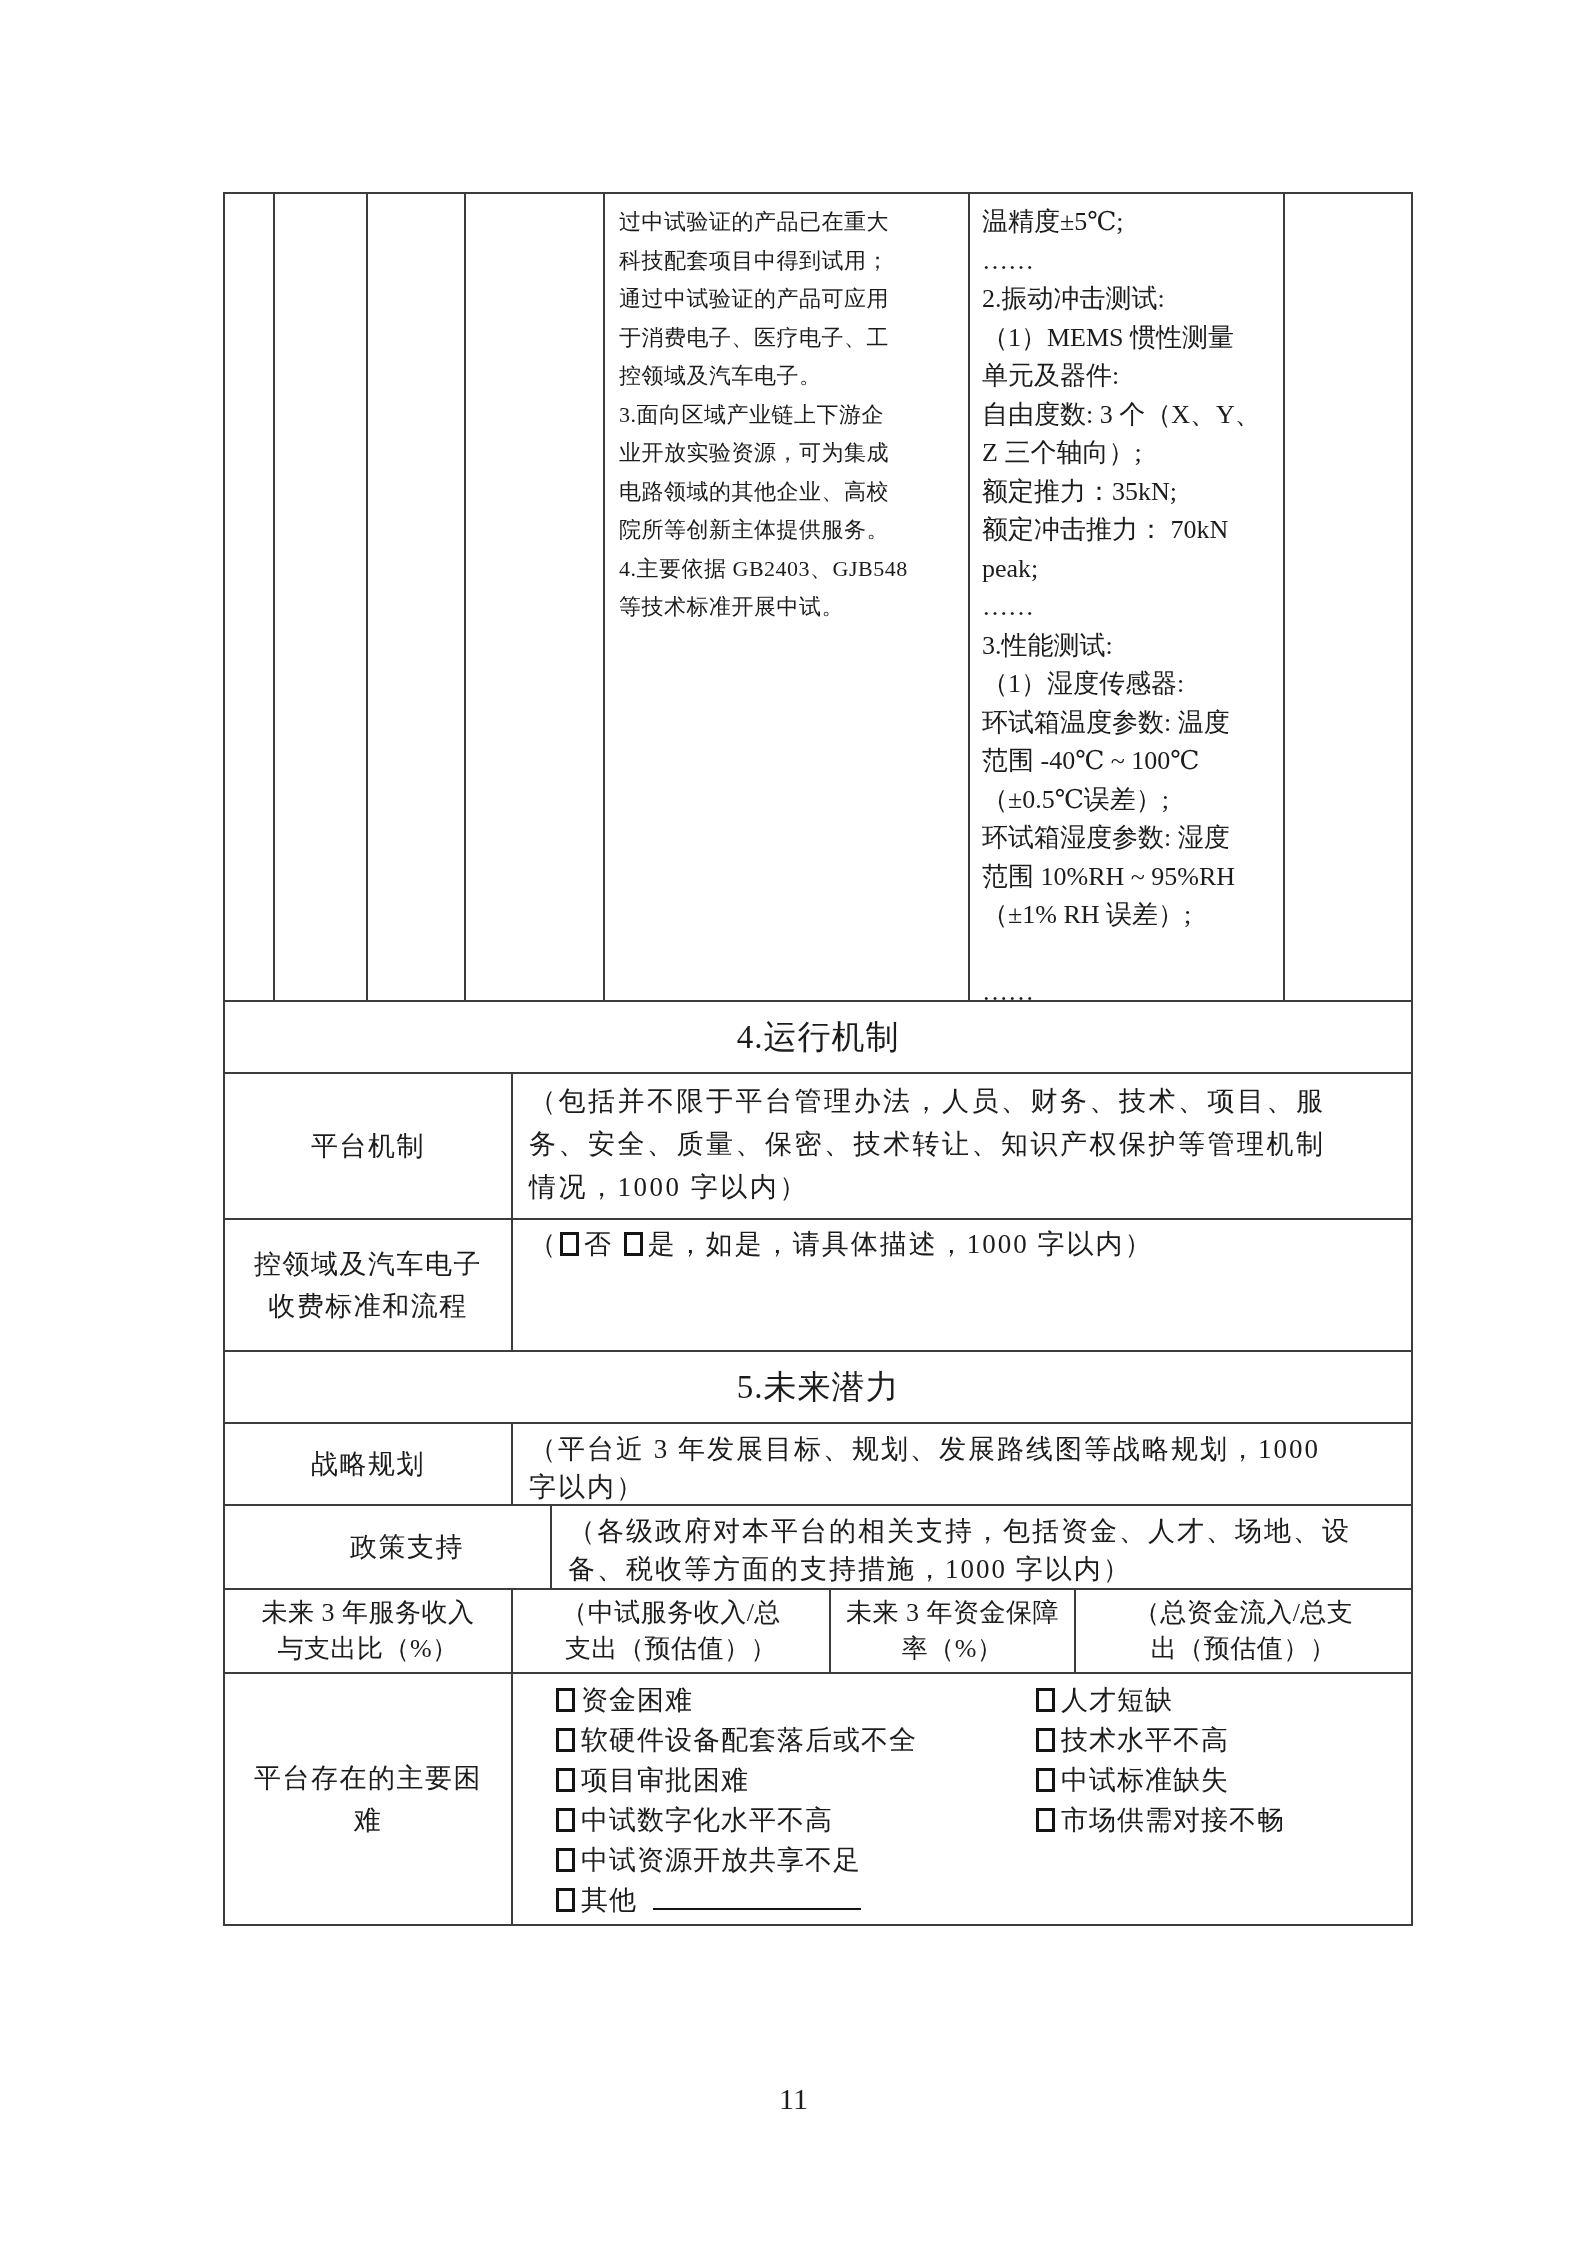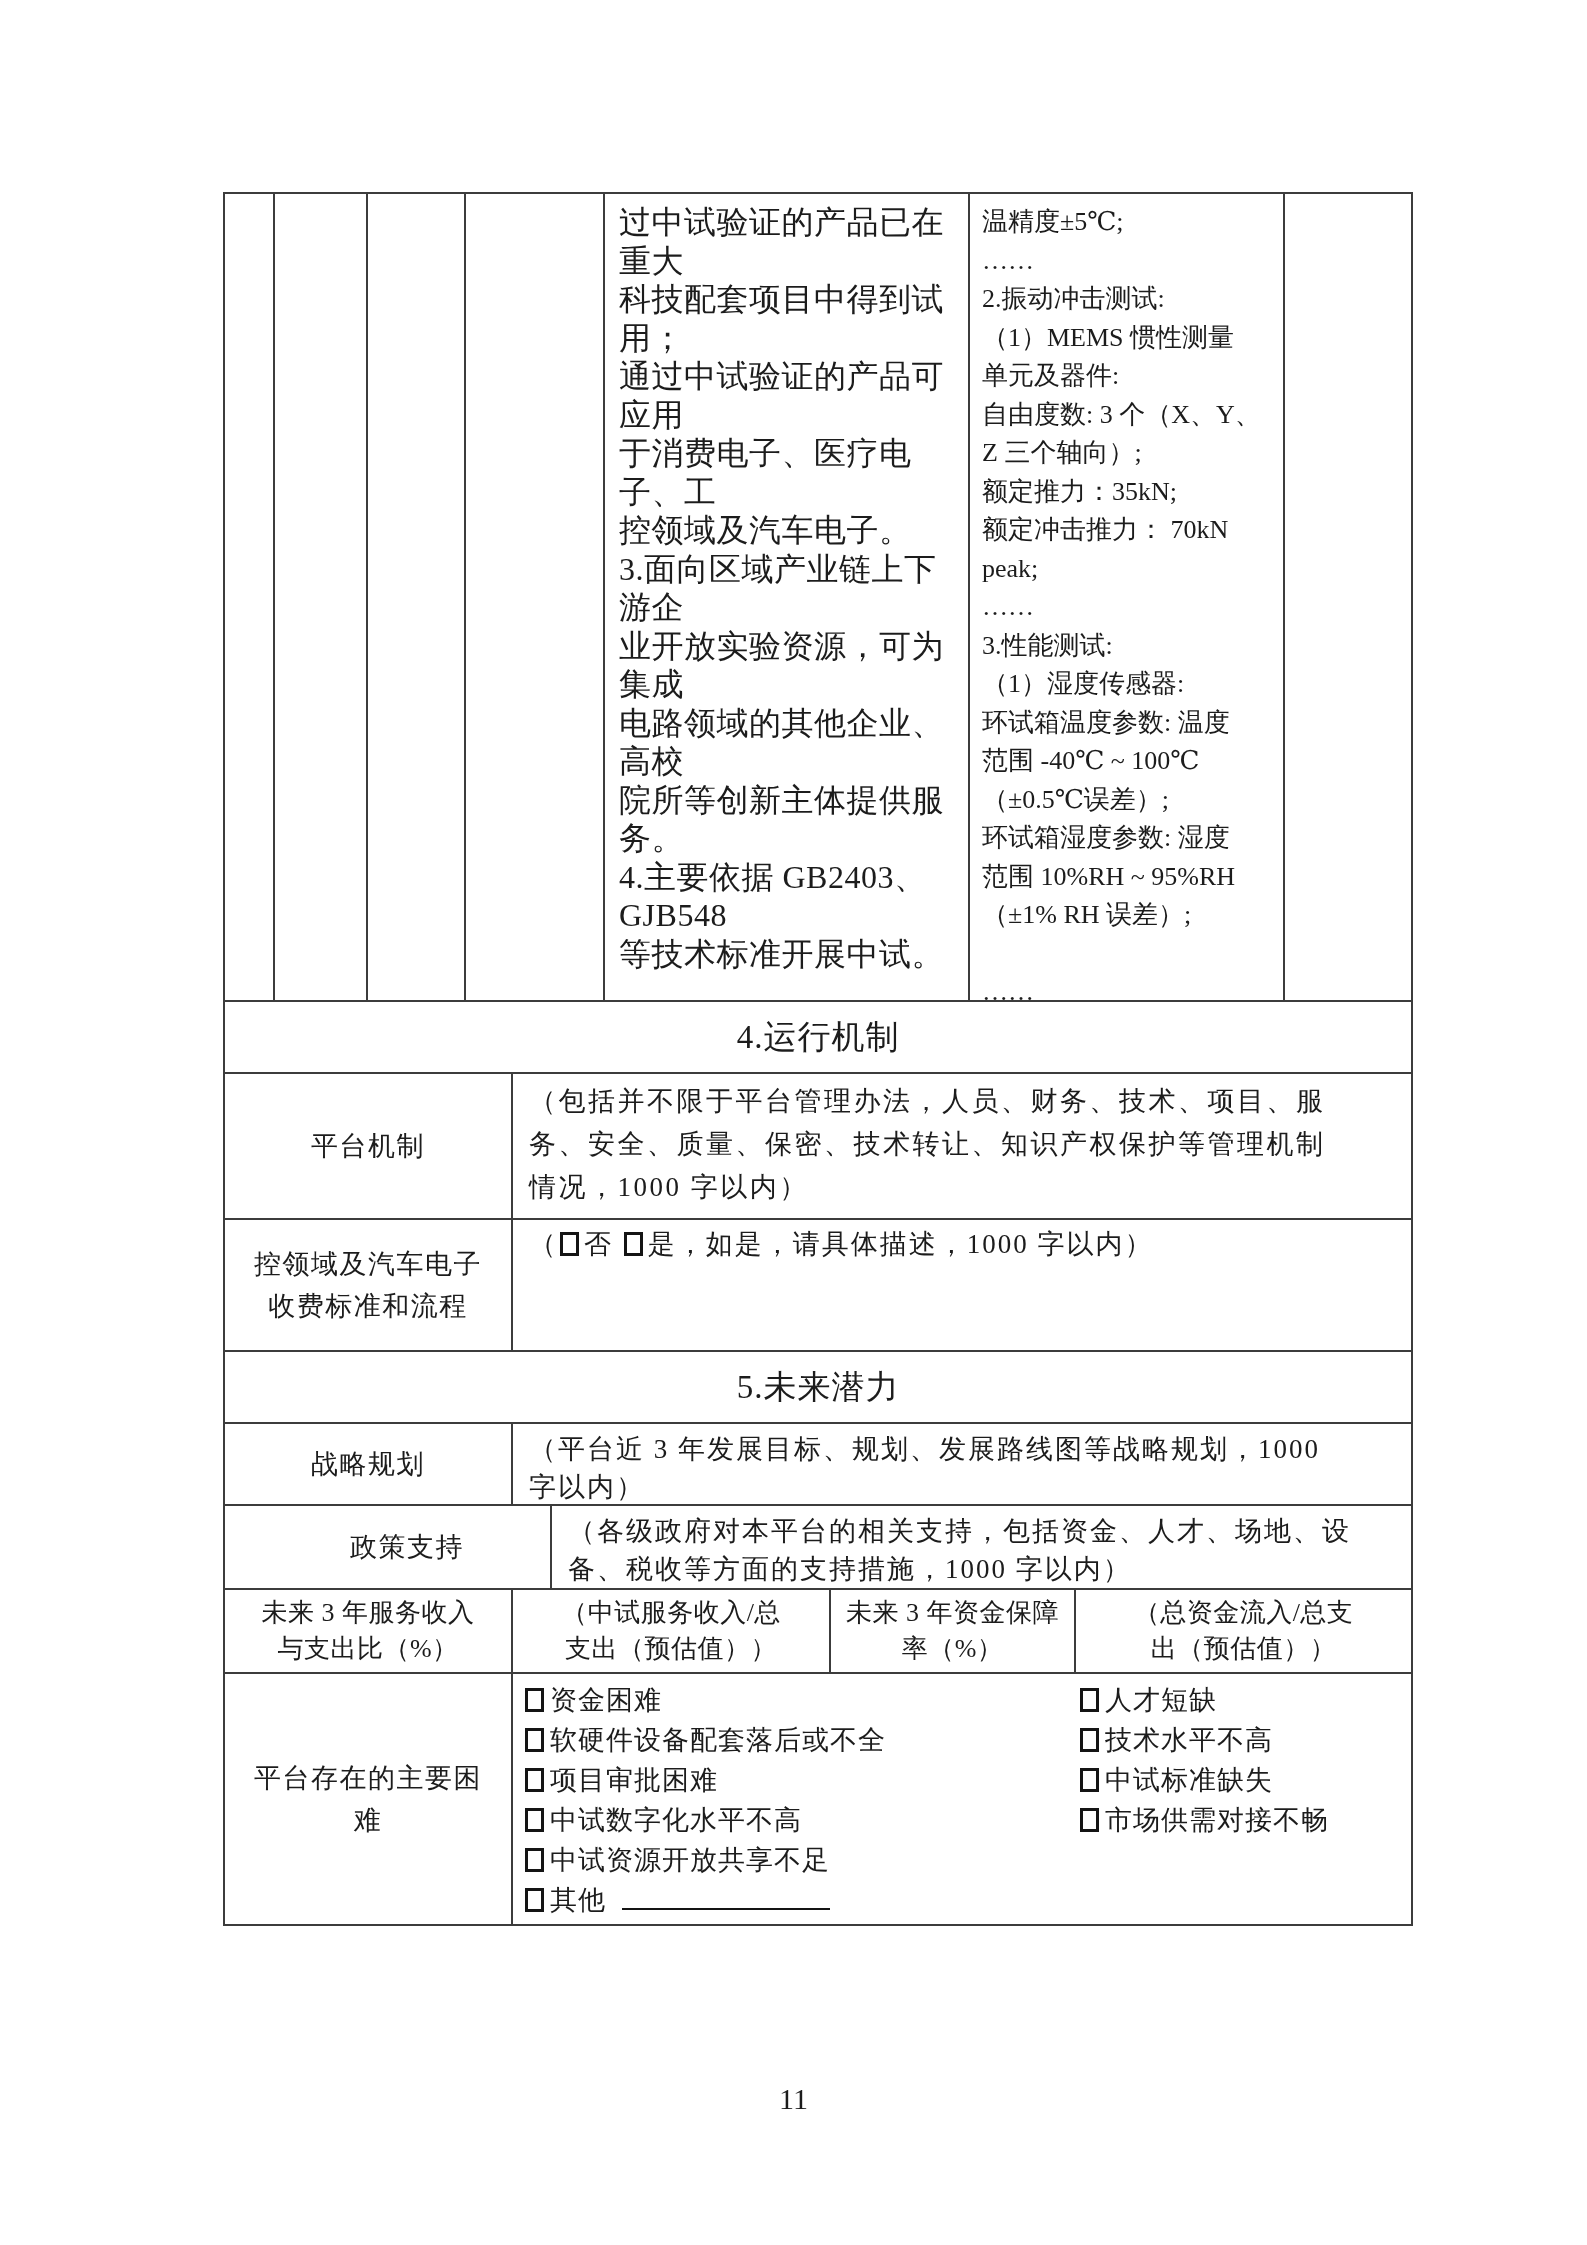--- a/index.html
+++ b/index.html
@@ -23,21 +23,21 @@
   .cont-row { height: 808px; }
   .cc { border-right: 2px solid #3c3c3c; height: 100%; }
   .cc:last-child { border-right: none; }
   .cc.w1 { width: 50px; }  .cc.w2 { width: 93px; }
   .cc.w3 { width: 98px; }  .cc.w4 { width: 139px; }
   .cc.t1 { width: 365px; } .cc.t2 { width: 315px; }
   .cc.w5 { width: 122px; }
   .cell-text {
     white-space: pre-line; text-align: left;
   }
-  .t1 .cell-text { font-size: 32px; line-height: 38.5px; padding: 9px 8px 0 14px; letter-spacing: 0.5px; }
+  .t1 .cell-text { font-size: 22px; line-height: 38.5px; padding: 9px 8px 0 14px; letter-spacing: 0.5px; }
   .t2 .cell-text { font-size: 26px; line-height: 38.5px; padding: 9px 6px 0 12px; letter-spacing: 0px; }
 
   
   .sec-head { align-items: center; justify-content: center; text-align: center;
     font-size: 33px; letter-spacing: 1px; }
   .sec-head.h70 { height: 72px; }
   .sec-head.h96 { height: 98px; font-weight: bold; letter-spacing: 2px; }
 
   
   .lab {
@@ -66,21 +66,21 @@
     white-space: pre-line; letter-spacing: 0.5px;
   }
   .rcell:last-child { border-right: none; }
   .rc1 { width: 288px; } .rc2 { width: 318px; } .rc3 { width: 245px; } .rc4 { flex: 1; border-radius: 16px; }
 
   
   .row-diff { height: 250px; }
   .row-diff .con { display: block; padding: 6px 10px 0 12px; }
   .cbrow { display: flex; align-items: center; height: 40px; }
   .cbitem { display: flex; align-items: center; font-size: 27px; letter-spacing: 1px; }
-  .cbitem.colL { width: 555px; flex: none; }
+  .cbitem.colL { width: 480px; flex: none; margin-left: 31px; }
   .cb {
     display: inline-block; width: 19px; height: 24px;
     border: 3px solid #141414; margin-right: 6px; flex: none;
   }
   .cb-inline {
     display: inline-block; width: 19px; height: 24px;
     border: 3px solid #141414; vertical-align: -3px; margin: 0 5px 0 2px;
   }
   .blank-underline {
     display: inline-block; width: 208px; height: 20px;

